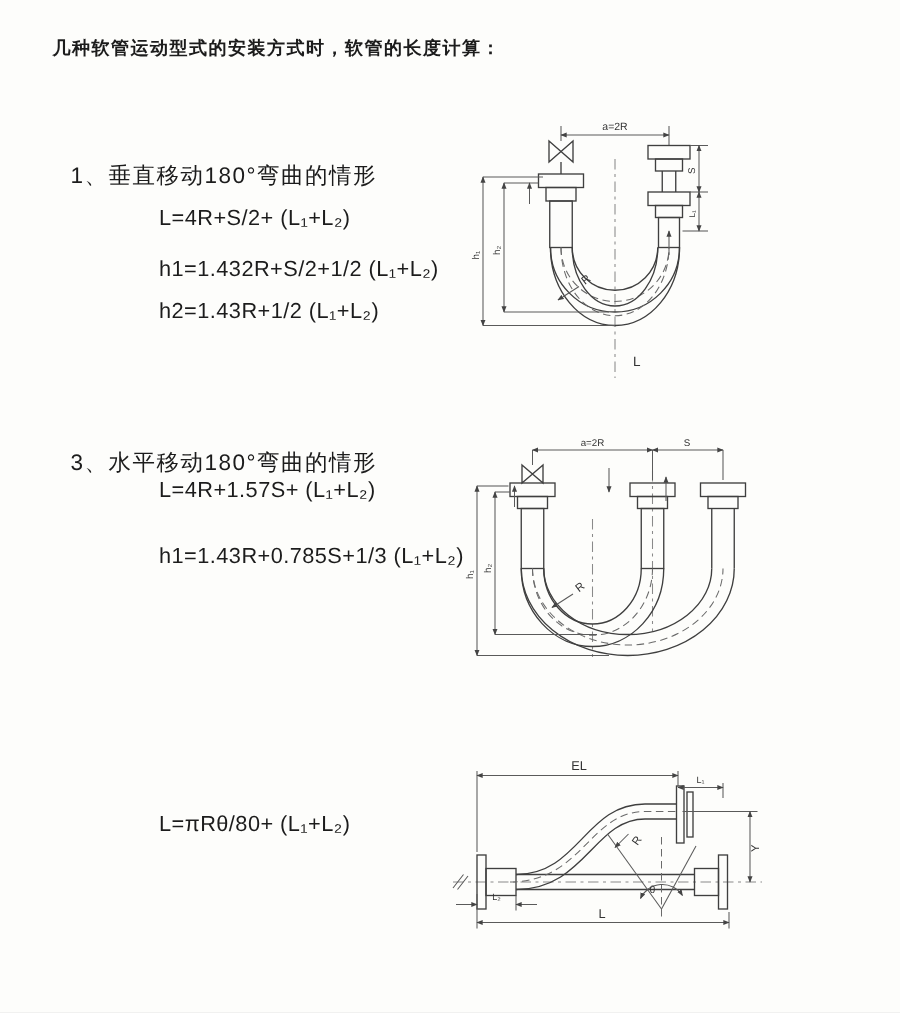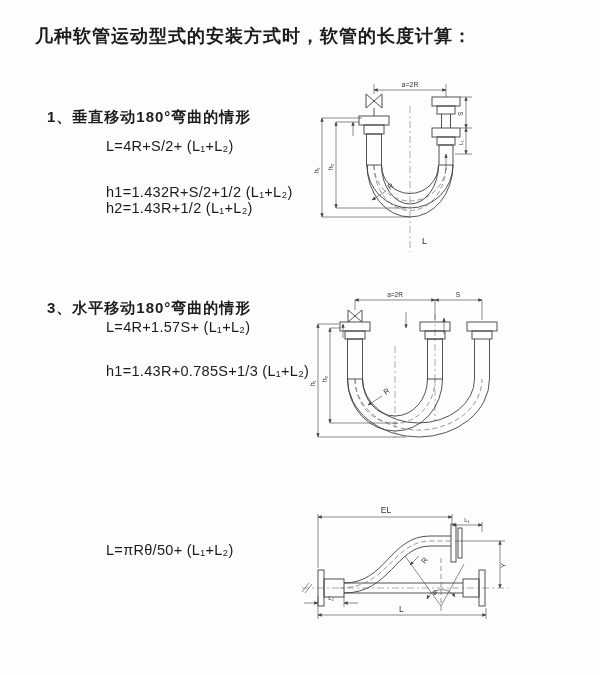--- a/index.html
+++ b/index.html
@@ -4,25 +4,25 @@
 <style>
   html,body{margin:0;padding:0;background:#e8e8e8;}
   .page{
     position:relative;width:600px;height:675px;margin:0 auto;
     background:#fdfdfb;overflow:hidden;
     font-family:"Liberation Sans","DejaVu Sans",sans-serif;
     color:#1c1c1c;
   }
   .doc-title{
     position:absolute;left:35px;top:24px;width:460px;
-    font-size:18px;font-weight:700;letter-spacing:1px;
+    font-size:12px;font-weight:700;letter-spacing:1px;
   }
   .sec-heading{
     position:absolute;left:47px;width:300px;
-    font-size:15px;font-weight:700;letter-spacing:1px;
+    font-size:15px;font-weight:400;letter-spacing:1px;
   }
   .formula{
     position:absolute;left:62px;width:290px;
     font-size:14.5px;font-weight:400;letter-spacing:.3px;margin-left:44px;
   }
   svg{position:absolute;overflow:visible;}
   svg text{fill:#333;font-family:"Liberation Sans","DejaVu Sans",sans-serif;}
   .ln{stroke:#3f3f3f;stroke-width:.9;fill:none;}
   .thin{stroke:#5a5a5a;stroke-width:.7;fill:none;}
   .dash{stroke:#8a8a8a;stroke-width:.7;fill:none;stroke-dasharray:7 3 2 3;}
@@ -30,28 +30,28 @@
 </style>
 </head>
 <body>
 
 <div class="page">
 
   <div class="doc-title">几种软管运动型式的安装方式时，软管的长度计算：</div>
 
   <div class="sec-heading" style="top:108px">1、垂直移动180°弯曲的情形</div>
   <div class="formula" style="top:138px">L=4R+S/2+ (L₁+L₂)</div>
-  <div class="formula" style="top:184px">h1=1.432R+S/2+1/2 (L₁+L₂)</div>
+  <div class="formula" style="top:172px">h1=1.432R+S/2+1/2 (L₁+L₂)</div>
   <div class="formula" style="top:200px">h2=1.43R+1/2 (L₁+L₂)</div>
 
   <div class="sec-heading" style="top:299px">3、水平移动180°弯曲的情形</div>
   <div class="formula" style="top:319px">L=4R+1.57S+ (L₁+L₂)</div>
   <div class="formula" style="top:363px">h1=1.43R+0.785S+1/3 (L₁+L₂)</div>
 
-  <div class="formula" style="top:542px">L=πRθ/50+ (L₁+L₂)</div>
+  <div class="formula" style="top:542px">L=πRθ/80+ (L₁+L₂)</div>
 
   <svg style="left:306px;top:70px" width="200" height="190" viewBox="0 0 200 190">
     <defs>
       <marker id="a1" viewBox="0 0 10 10" refX="9" refY="5" markerWidth="6" markerHeight="6" orient="auto-start-reverse">
         <path d="M0,1 L10,5 L0,9 Z" fill="#444"></path>
       </marker>
       <pattern id="p1" width="4" height="4" patternUnits="userSpaceOnUse">
         <path d="M0,0 L4,4 M4,0 L0,4" stroke="#777" stroke-width="0.5"></path>
       </pattern>
     </defs>

